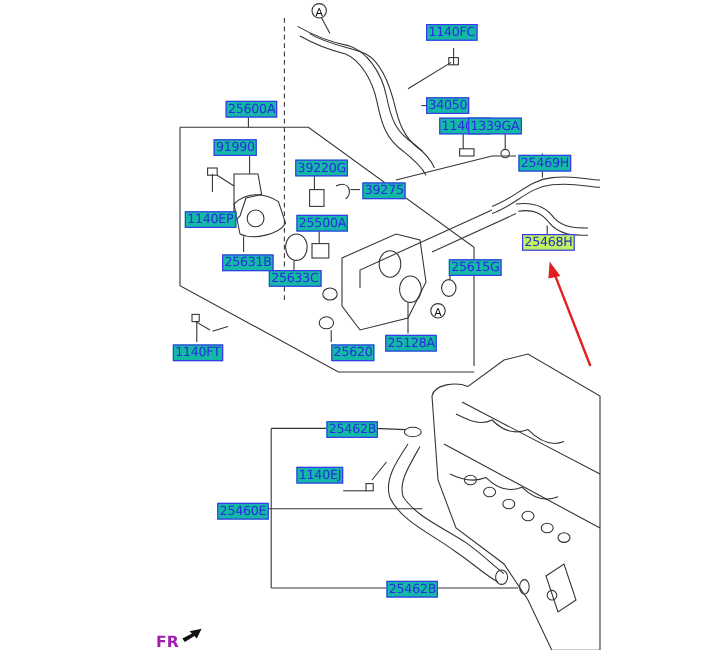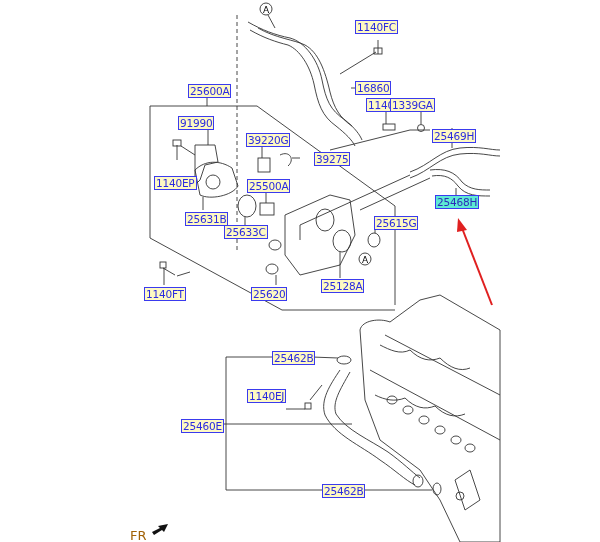--- a/index.html
+++ b/index.html
@@ -1,20 +1,20 @@
 <!DOCTYPE html>
 <html><head>
 <meta charset="utf-8">
 <style>
   html,body{margin:0;padding:0;background:#fff;}
   body{width:600px;height:542px;position:relative;overflow:hidden;font-family:"DejaVu Sans",sans-serif;}
   svg{position:absolute;left:0;top:0;}
-  .lbl{position:absolute;font-size:10.5px;line-height:12px;color:#2a2ae0;border:1px solid #3a3aee;background:#fef9c3;padding:0 1px;white-space:nowrap;letter-spacing:-0.2px;}
-  .lbl.hl{background:#5eead4;color:#2b2bb8;border-color:#3a3aee;}
-  .fr{position:absolute;left:130px;top:528px;font-size:13px;font-weight:normal;color:#a16207;}
+  .lbl{position:absolute;font-size:10.5px;line-height:12px;color:#2a2ae0;border:1px solid #3a3aee;background:#14b8a6;padding:0 1px;white-space:nowrap;letter-spacing:-0.2px;}
+  .lbl.hl{background:#bef264;color:#2b2bb8;border-color:#3a3aee;}
+  .fr{position:absolute;left:130px;top:528px;font-size:13px;font-weight:bold;color:#a21caf;}
 </style>
 </head>
 <body>
 
 <svg width="600" height="542" viewBox="0 0 600 542">
   <g fill="none" stroke="#333" stroke-width="0.9">
 
     <line x1="237" y1="15" x2="237" y2="250" stroke-dasharray="4,3"></line>
 
     <polyline points="150,106 257,106 395,206 395,305"></polyline>
@@ -119,35 +119,35 @@
 
   <path d="M152,532 L160,528 L158,526 L168,524 L164,532 L162,530 L154,535 Z" fill="#111"></path>
 
   <line x1="492" y1="305" x2="462" y2="228" stroke="#e02020" stroke-width="2"></line>
   <polygon points="458,218 467,230 457,232" fill="#e02020"></polygon>
   <text x="266" y="13" font-size="9" text-anchor="middle" fill="#000" font-family="DejaVu Sans, sans-serif">A</text>
   <text x="365" y="263" font-size="9" text-anchor="middle" fill="#000" font-family="DejaVu Sans, sans-serif">A</text>
 </svg>
 
 <div class="lbl" style="left:355px;top:20px">1140FC</div>
-<div class="lbl" style="left:355px;top:81px">16860</div>
+<div class="lbl" style="left:355px;top:81px">34050</div>
 <div class="lbl" style="left:188px;top:84px">25600A</div>
 <div class="lbl" style="left:366px;top:98px">1140FN</div>
 <div class="lbl" style="left:390px;top:98px">1339GA</div>
 <div class="lbl" style="left:432px;top:129px">25469H</div>
 <div class="lbl" style="left:178px;top:116px">91990</div>
 <div class="lbl" style="left:246px;top:133px">39220G</div>
-<div class="lbl" style="left:314px;top:152px">39275</div>
+<div class="lbl" style="left:302px;top:152px">39275</div>
 <div class="lbl" style="left:154px;top:176px">1140EP</div>
 <div class="lbl" style="left:247px;top:179px">25500A</div>
 <div class="lbl hl" style="left:435px;top:195px">25468H</div>
 <div class="lbl" style="left:185px;top:212px">25631B</div>
 <div class="lbl" style="left:224px;top:225px">25633C</div>
 <div class="lbl" style="left:374px;top:216px">25615G</div>
 <div class="lbl" style="left:144px;top:287px">1140FT</div>
-<div class="lbl" style="left:251px;top:287px">25620</div>
+<div class="lbl" style="left:276px;top:287px">25620</div>
 <div class="lbl" style="left:321px;top:279px">25128A</div>
 <div class="lbl" style="left:272px;top:351px">25462B</div>
 <div class="lbl" style="left:247px;top:389px">1140EJ</div>
 <div class="lbl" style="left:181px;top:419px">25460E</div>
 <div class="lbl" style="left:322px;top:484px">25462B</div>
 
 <div class="fr">FR</div>
 
 </body></html>

